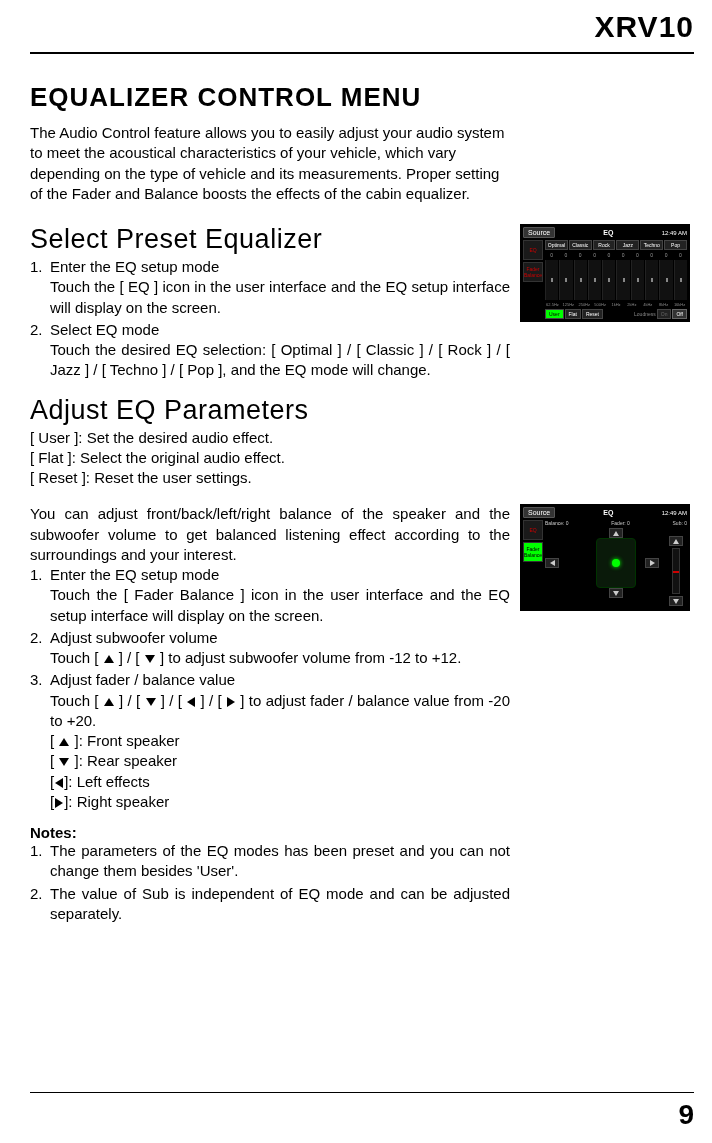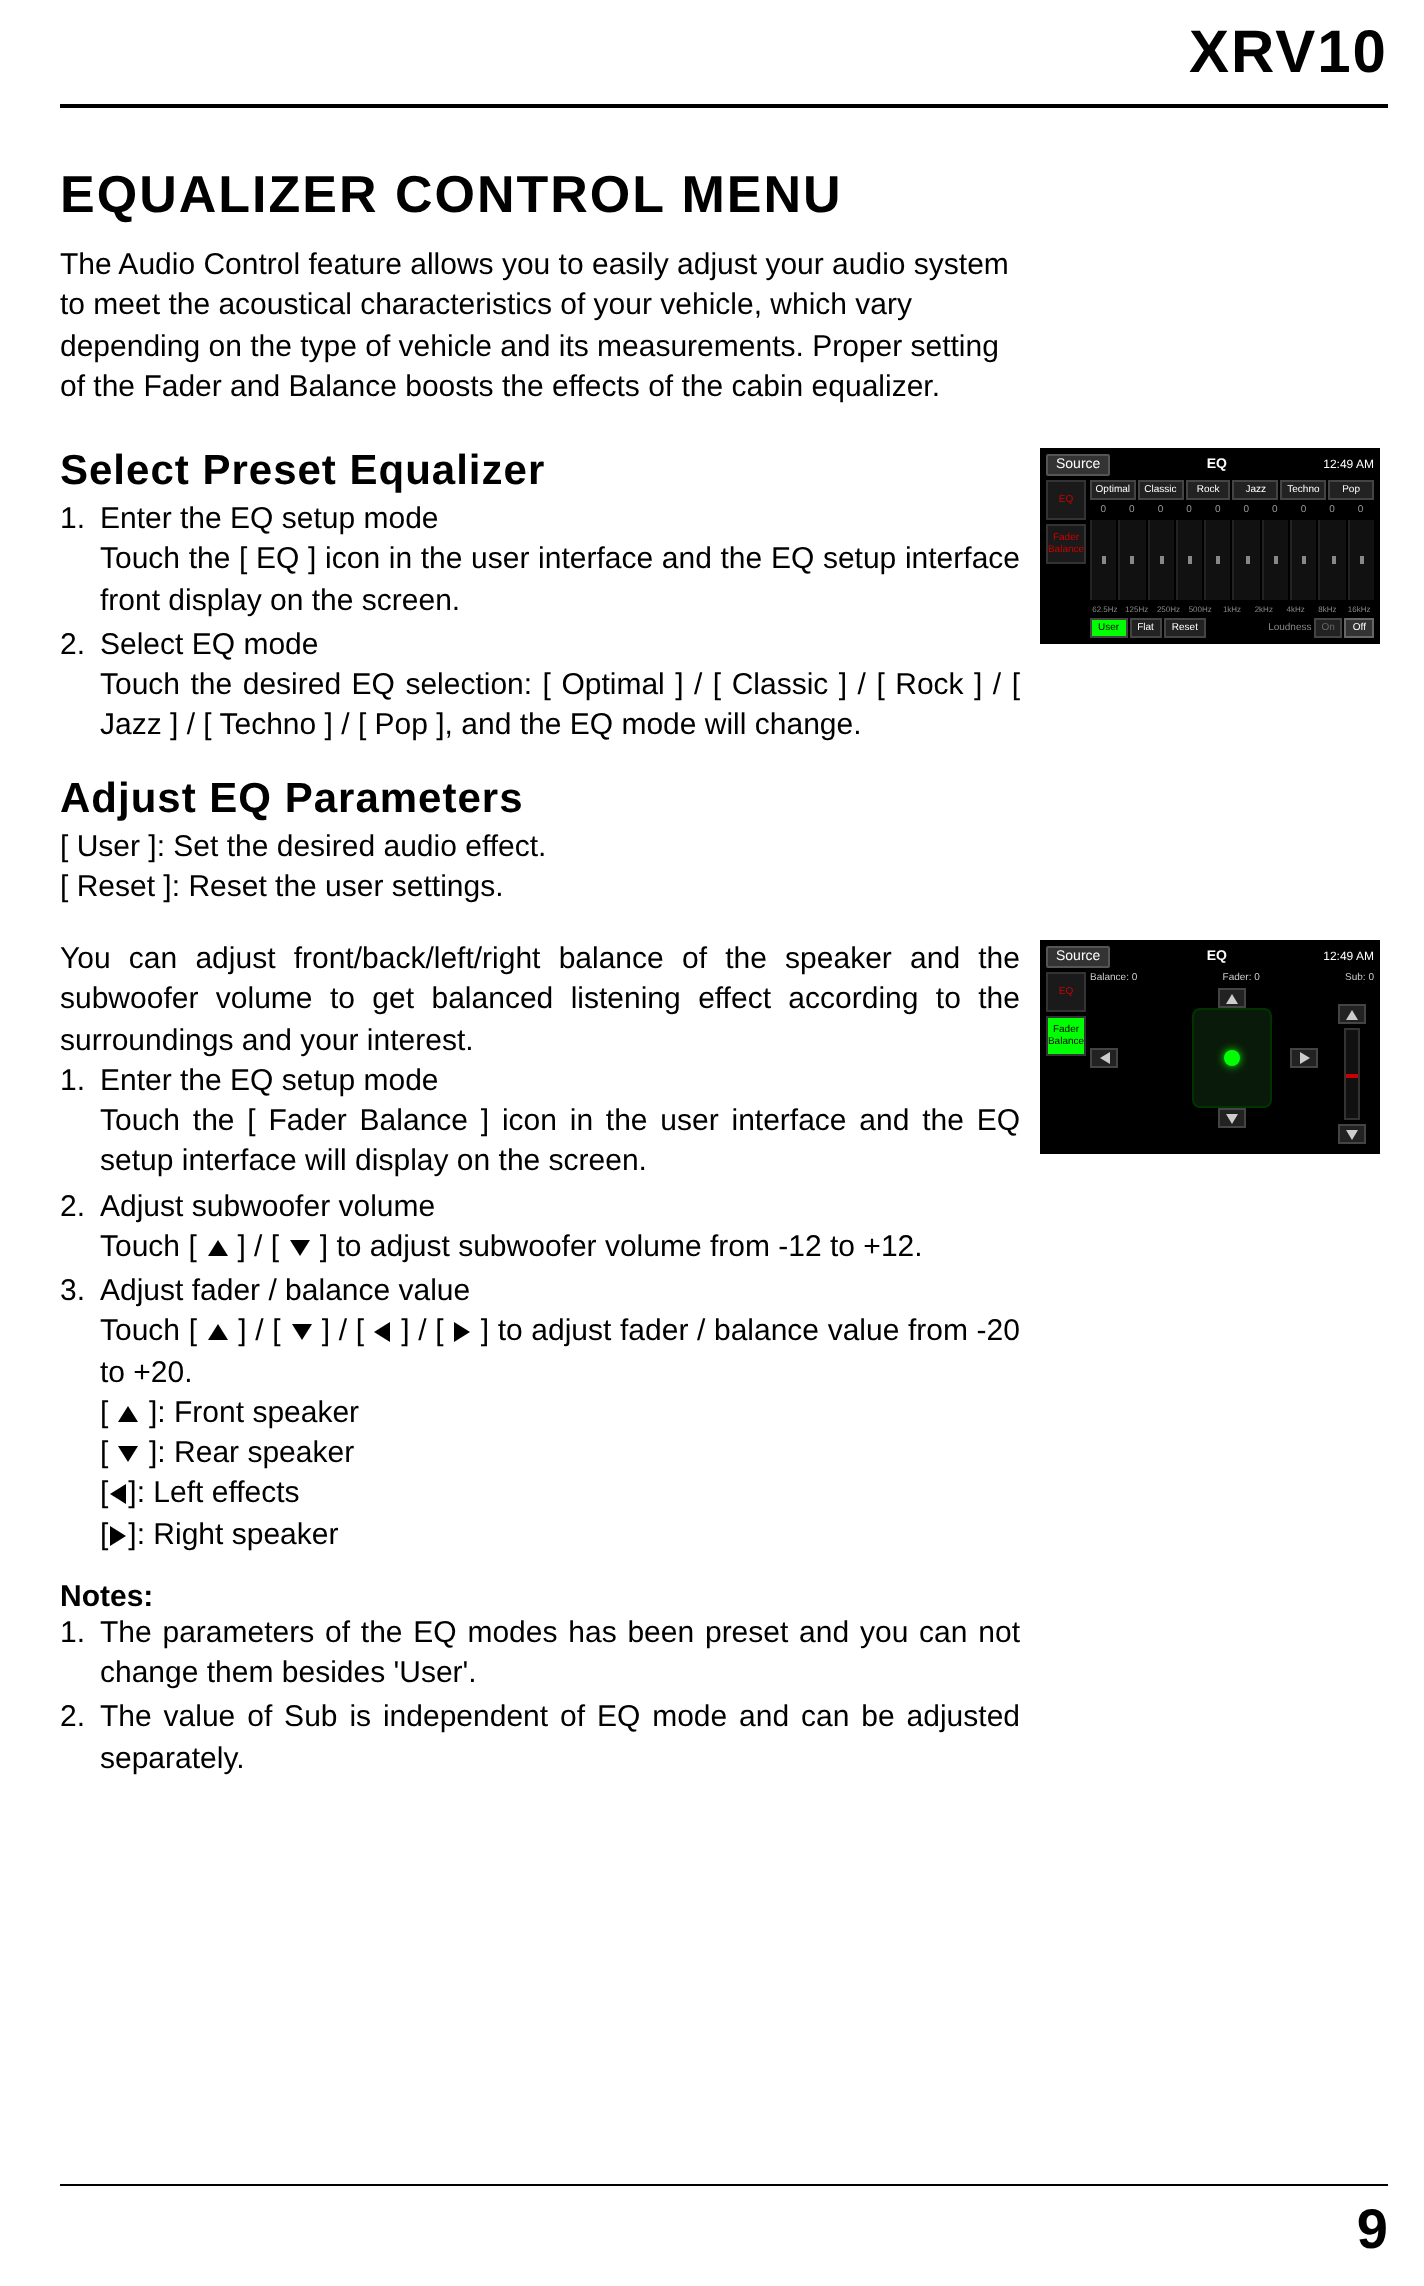--- a/index.html
+++ b/index.html
@@ -37,22 +37,22 @@
     max-width: 480px;
   }
   .content-row {
     display: flex;
     gap: 10px;
     margin-bottom: 12px;
   }
   .text-col { flex: 1 1 auto; max-width: 480px; }
   .img-col { flex: 0 0 170px; }
   h3.sub {
-    font-size: 21px;
-    font-weight: 700;
+    font-size: 27px;
+    font-weight: 400;
     margin-bottom: 2px;
     letter-spacing: 0.5px;
   }
   ol.steps { list-style: none; counter-reset: step; padding: 0; }
   ol.steps > li {
     counter-increment: step;
     font-size: 15px;
     line-height: 1.35;
     margin-bottom: 2px;
     text-align: justify;
@@ -195,21 +195,21 @@
 
 <h2 class="section-title">EQUALIZER CONTROL MENU</h2>
 <p class="intro">The Audio Control feature allows you to easily adjust your audio system to meet the acoustical characteristics of your vehicle, which vary depending on the type of vehicle and its measurements. Proper setting of the Fader and Balance boosts the effects of the cabin equalizer.</p>
 
 <div class="content-row">
   <div class="text-col">
     <h3 class="sub">Select Preset Equalizer</h3>
     <ol class="steps">
       <li>
         <span class="step-title">Enter the EQ setup mode</span>
-        <span class="step-body">Touch the [ EQ ] icon in the user interface and the EQ setup interface front display on the screen.</span>
+        <span class="step-body">Touch the [ EQ ] icon in the user interface and the EQ setup interface will display on the screen.</span>
       </li>
       <li>
         <span class="step-title">Select EQ mode</span>
         <span class="step-body">Touch the desired EQ selection: [ Optimal ] / [ Classic ] / [ Rock ] / [ Jazz ] / [ Techno ] / [ Pop ], and the EQ mode will change.</span>
       </li>
     </ol>
   </div>
   <div class="img-col">
     <div class="shot">
       <div class="topbar">
@@ -276,20 +276,21 @@
           </div>
         </div>
       </div>
     </div>
   </div>
 </div>
 
 <h3 class="sub">Adjust EQ Parameters</h3>
 <div style="max-width:480px;">
   <p class="setting-line">[ User ]: Set the desired audio effect.</p>
+  <p class="setting-line">[ Flat ]:  Select the original audio effect.</p>
   <p class="setting-line">[ Reset ]: Reset the user settings.</p>
 </div>
 
 <div class="content-row" style="margin-top:16px;">
   <div class="text-col">
     <p class="para">You can adjust front/back/left/right balance of the speaker and the subwoofer volume to get balanced listening effect according to the surroundings and your interest.</p>
     <ol class="steps">
       <li>
         <span class="step-title">Enter the EQ setup mode</span>
         <span class="step-body">Touch the [ Fader Balance ] icon in the user interface and the EQ setup interface will display on the screen.</span>

